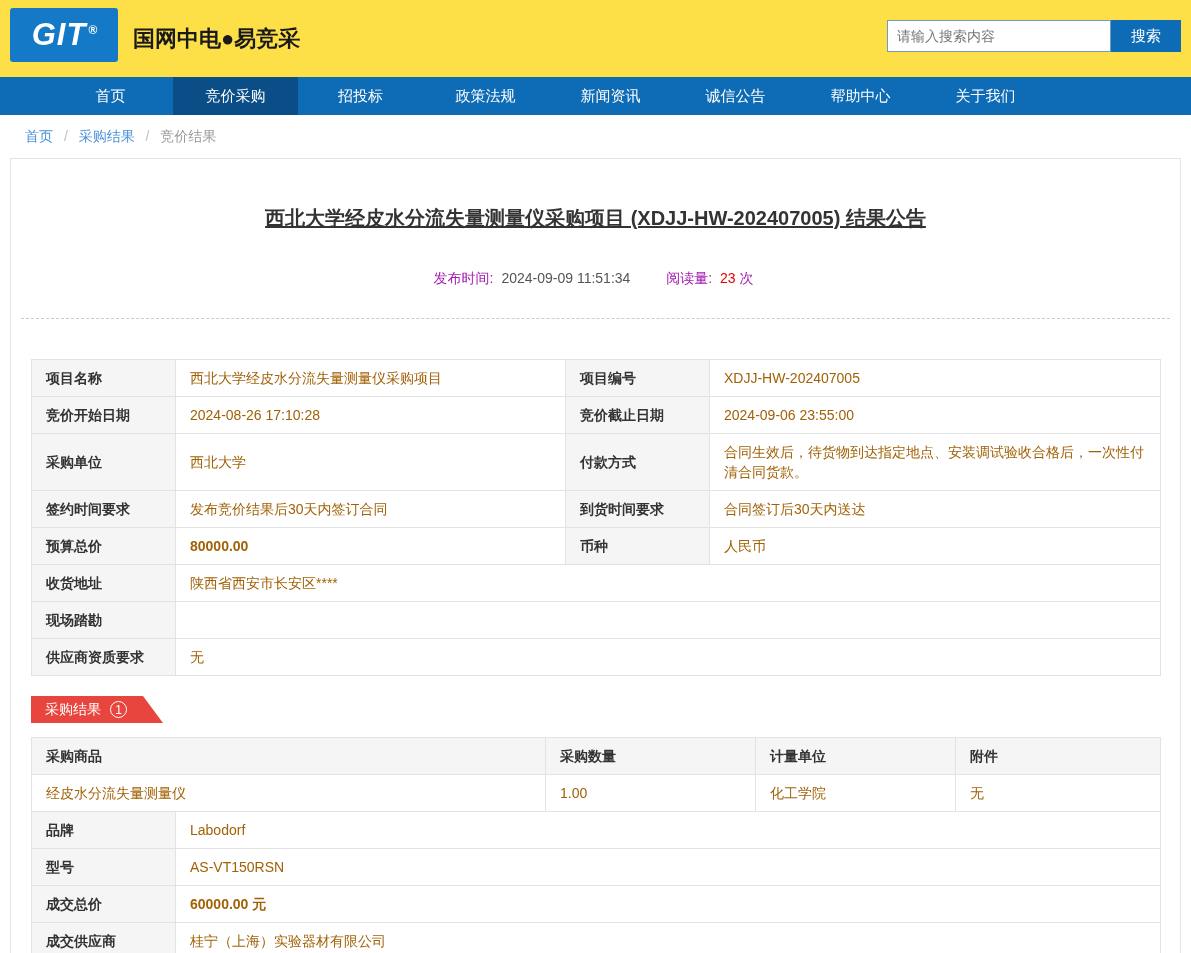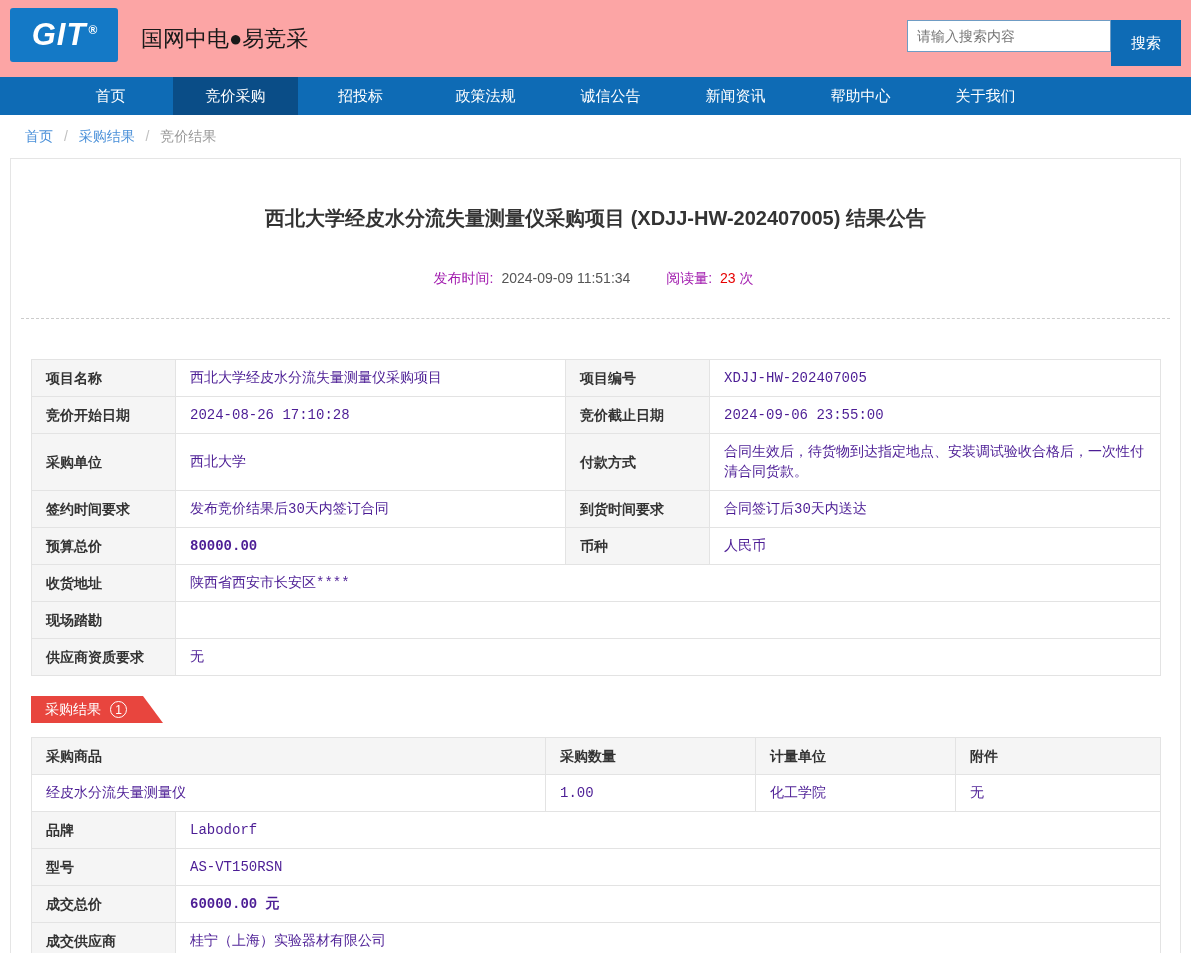--- a/index.html
+++ b/index.html
@@ -5,74 +5,74 @@
   * { box-sizing: border-box; }
   html,body { margin:0; padding:0; }
   body {
     width:1191px; height:953px; overflow:hidden;
     background:#fff; color:#333;
     font-family:"Liberation Sans","DejaVu Sans",sans-serif;
     font-size:14px;
   }
 
   
-  .header { height:77px; position:relative; background:#fca5a5; }
+  .header { height:77px; position:relative; background:#fde047; }
   .logo {
     position:absolute; left:10px; top:8px; width:108px; height:54px;
     background:#1479c6; border-radius:3px;
     display:flex; align-items:center; justify-content:center; cursor:pointer;
   }
   .logo-text { color:#fff; font-style:italic; font-weight:bold; font-size:31px; letter-spacing:1px; }
   .logo-reg { color:#fff; font-size:12px; position:relative; top:-11px; left:2px; font-style:normal; font-weight:bold; }
-  .site-title { position:absolute; left:133px; top:24px; font-size:22px; font-weight:normal; color:#1a1a1a;margin-left:8px; }
+  .site-title { position:absolute; left:133px; top:24px; font-size:22px; font-weight:bold; color:#1a1a1a; }
   .search-box { position:absolute; right:10px; top:20px; display:flex; align-items:stretch; }
   .search-input {
-    width:204px; height:32px; border:1px solid #6f9cc4; padding:0 9px;
+    width:224px; height:32px; border:1px solid #6f9cc4; padding:0 9px;
     font-size:14px; outline:none; color:#333;
     font-family:"Liberation Sans","DejaVu Sans",sans-serif;
   }
   .search-input::placeholder { color:#777; }
   .search-btn {
-    width:70px; height:46px; background:#0e6bb5; color:#fff; border:none;
+    width:70px; height:32px; background:#0e6bb5; color:#fff; border:none;
     font-size:15px; cursor:pointer;
     font-family:"Liberation Sans","DejaVu Sans",sans-serif;
   }
 
   
   .nav { height:38px; background:#0e6bb5; display:flex; padding-left:48px; }
   .nav-item {
     width:125px; display:flex; align-items:center; justify-content:center;
     color:#fff; font-size:15px; cursor:pointer; white-space:nowrap;
   }
   .nav-item.active { background:#0a4d87; }
 
   
   .breadcrumb { padding:13px 0 12px 25px; font-size:14px; }
   .breadcrumb .bc-link { color:#4a90d9; text-decoration:none; margin-right:7px; cursor:pointer; }
   .breadcrumb .sep { color:#c0c0c0; margin-right:7px; }
   .breadcrumb .current { color:#999;text-align:center; }
 
   
   .card { margin:0 10px; border:1px solid #e5e5e5; min-height:795px; background:#fff; }
-  .article-title { text-align:center; margin-top:46px; font-size:20px; font-weight:bold; color:#333; padding:0 40px; }
+  .article-title { text-align:center; margin-top:46px; font-size:20px; font-weight:bold; color:#333; padding:0 40px;text-decoration:underline; }
   .article-meta { text-align:center; margin-top:38px; font-size:14px; color:#888; }
   .article-meta .lbl { color:#a21caf; margin-right:4px; }
   .article-meta .val { color:#555; }
   .article-meta .gap { display:inline-block; width:28px; }
   .article-meta .views-num { color:#e60000; }
   .dashed-divider { border-top:1px dashed #ccc; margin:30px 10px 0; height:0; }
 
   
   table { border-collapse:collapse; width:1129px; margin-left:20px; font-size:14px; table-layout:fixed; }
   .info-table { margin-top:40px;border-radius:24px; }
   td, th { border:1px solid #e3e3e3; padding:8px 14px; line-height:20px; height:20px;
            text-align:left; vertical-align:middle; word-break:break-all; }
   td.lbl { background:#f5f5f5; font-weight:bold; color:#333; }
   th { background:#f5f5f5; font-weight:bold; color:#333; }
-  td.val { color:#4c1d95;font-family:Liberation Mono, monospace; }
+  td.val { color:#a16207; }
   .price { color:#e60000; font-weight:bold; }
 
   
   .ribbon-wrap { margin:20px 0 0 20px; }
   .ribbon {
     width:132px; height:27px; background:#e8453e; color:#fff;
     display:flex; align-items:center; padding-left:14px; font-size:14px;
     clip-path:polygon(0 0, calc(100% - 20px) 0, 100% 100%, 0 100%);
   }
   .badge-circle {
@@ -95,22 +95,22 @@
     <input class="search-input" placeholder="请输入搜索内容" style="">
     <button class="search-btn">搜索</button>
   </div>
 </div>
 
 <div class="nav">
   <div class="nav-item">首页</div>
   <div class="nav-item active">竞价采购</div>
   <div class="nav-item">招投标</div>
   <div class="nav-item">政策法规</div>
+  <div class="nav-item">新闻资讯</div>
   <div class="nav-item">诚信公告</div>
-  <div class="nav-item">新闻资讯</div>
   <div class="nav-item">帮助中心</div>
   <div class="nav-item">关于我们</div>
 </div>
 
 <div class="breadcrumb">
   <span class="bc-link">首页</span>
   <span class="sep">/</span>
   <span class="bc-link">采购结果</span>
   <span class="sep">/</span>
   <span class="current">竞价结果</span>

